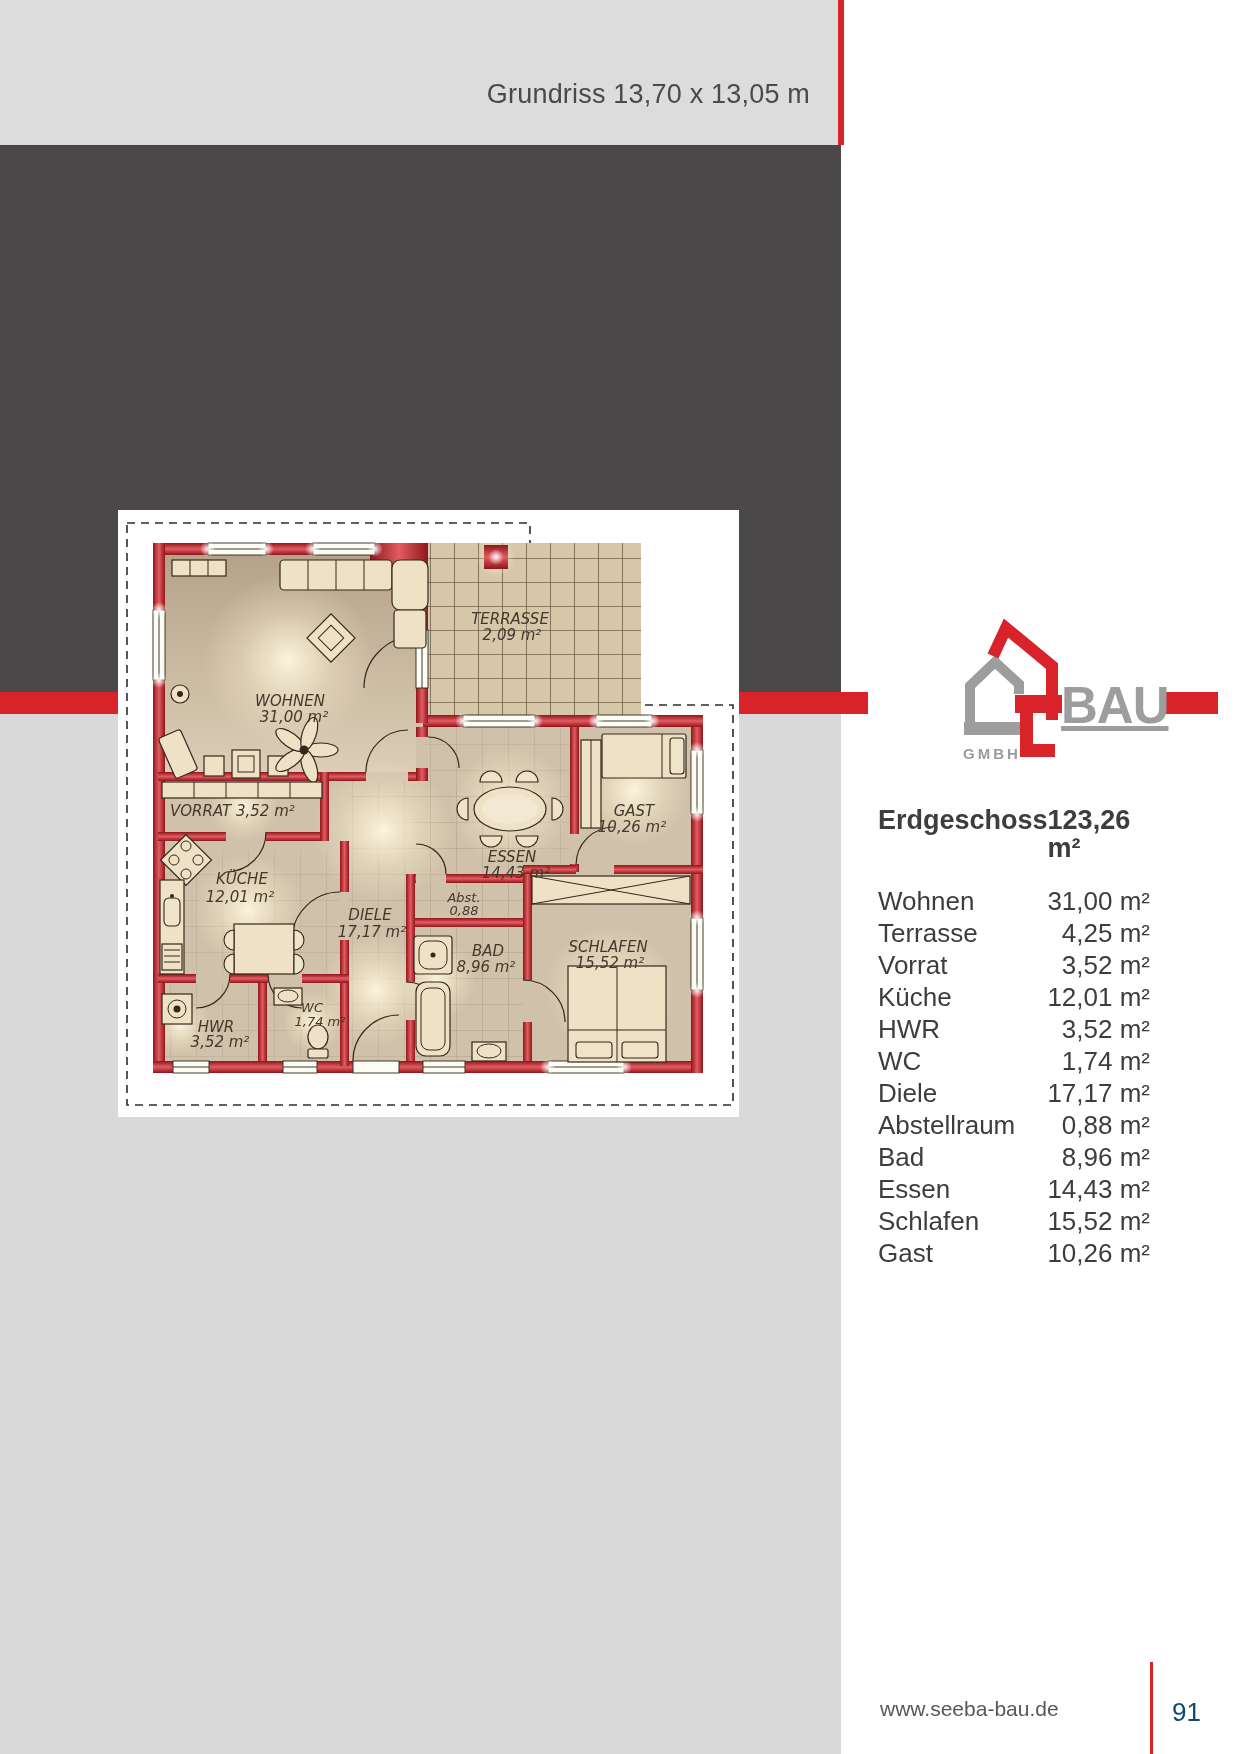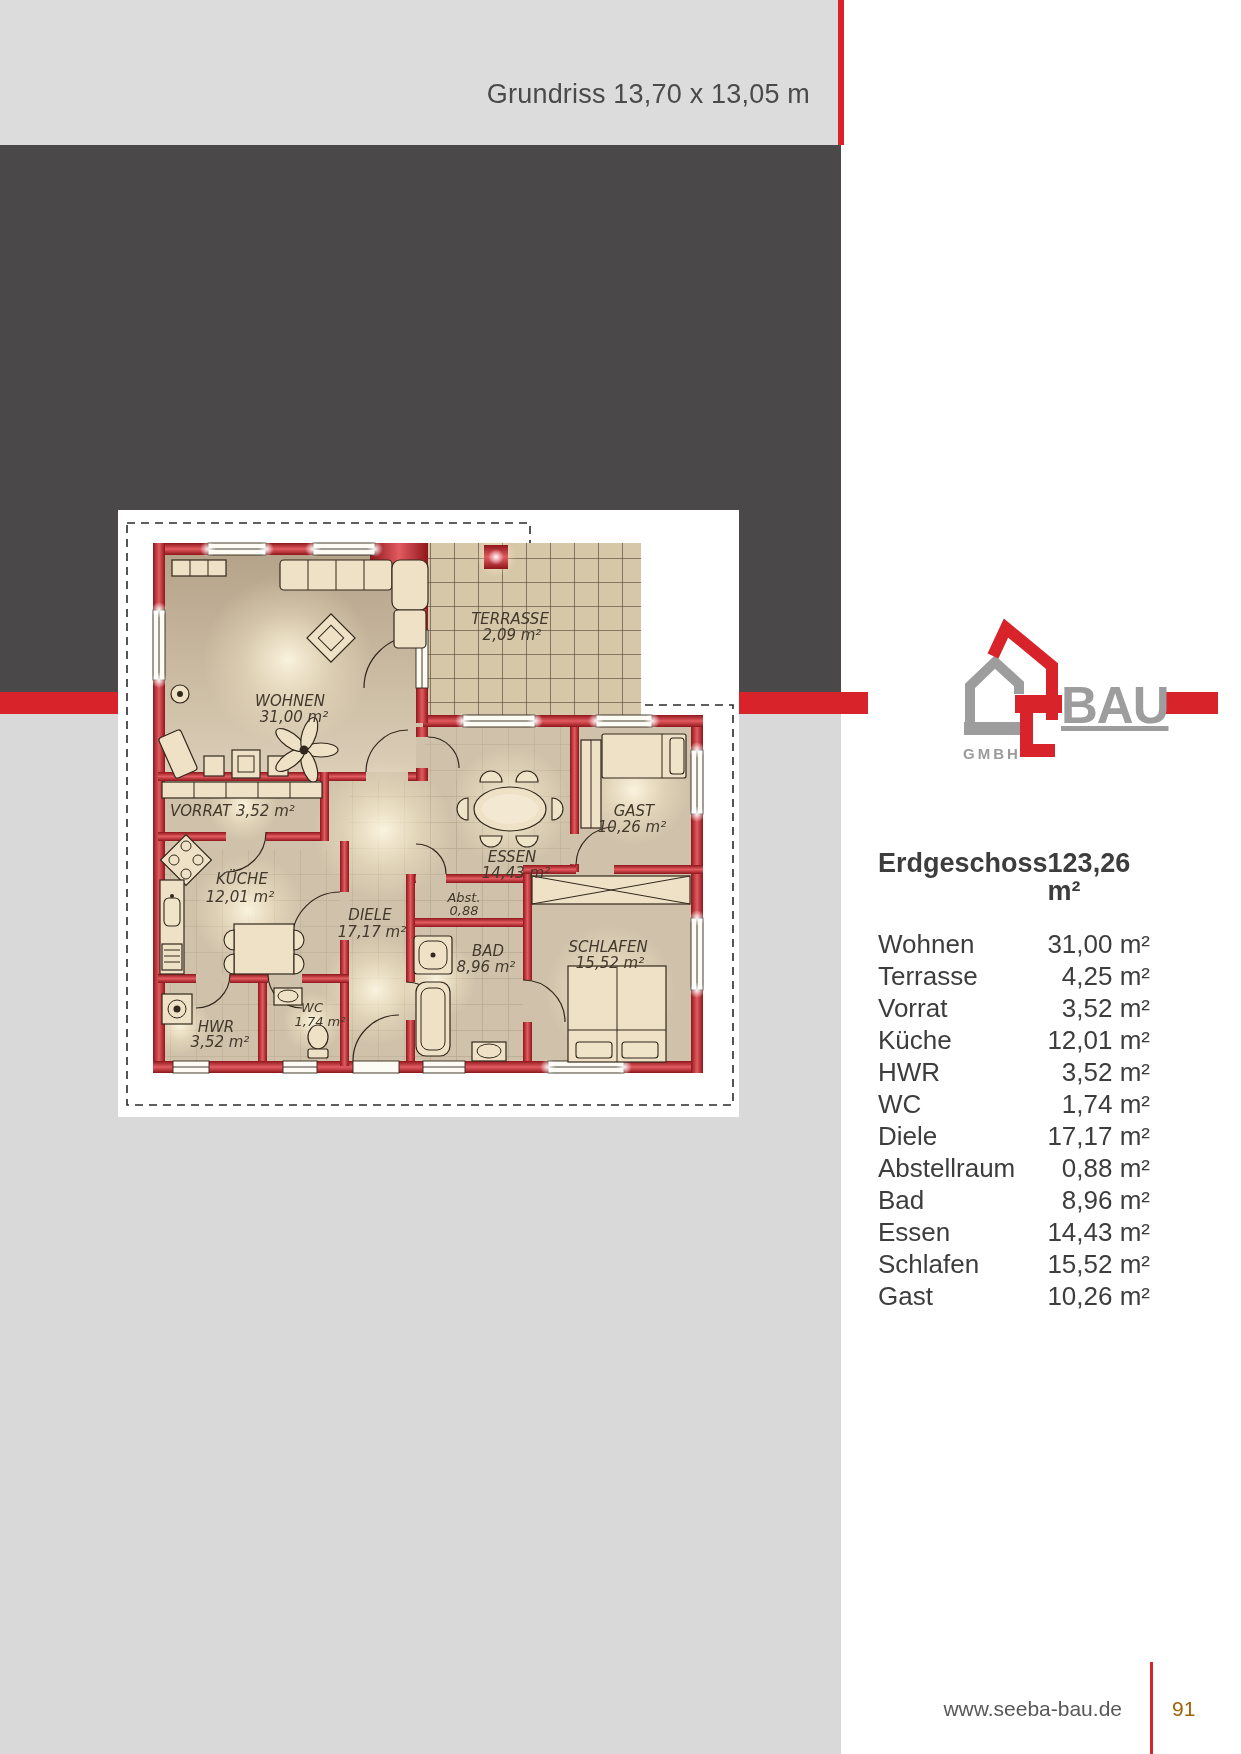--- a/index.html
+++ b/index.html
@@ -12,26 +12,26 @@
   #red-stripe-left{left:0;top:692px;width:868px;height:22px;background:#d9232b;}
   #red-stripe-right{left:1162px;top:692px;width:56px;height:22px;background:#d9232b;}
   #grundriss-label{left:380px;top:79px;width:430px;text-align:right;font-size:27px;color:#4a4a4a;letter-spacing:.2px;}
   #haus-title{left:879px;top:62px;font-size:41px;font-weight:bold;color:#454545;letter-spacing:.5px;}
   #plan-box{left:118px;top:510px;width:621px;height:607px;background:#ffffff;}
   #logo-word-seeba{left:876px;top:676px;font-size:51px;font-weight:bold;color:#d9232b;letter-spacing:-1px;}
   #logo-word-bau{left:1061px;top:676px;font-size:51px;font-weight:bold;color:#9d9d9d;letter-spacing:-1px;text-decoration:underline;}
   #logo-gmbh{left:963px;top:745px;font-size:15px;font-weight:bold;color:#9b9b9b;letter-spacing:3px;}
   #logo-icon{left:955px;top:598px;width:115px;height:175px;}
   #area-table{left:878px;top:806px;width:272px;color:#3d3d3d;}
-  .thead{display:flex;justify-content:space-between;font-weight:bold;font-size:27px;line-height:28px;margin-top:43px;}
+  .thead{display:flex;justify-content:space-between;font-weight:bold;font-size:27px;line-height:28px;}
   .rows{margin-top:23px;}
   .row{display:flex;justify-content:space-between;font-size:26px;height:32px;line-height:32px;}
-  #footer-url{left:880px;top:1697px;width:242px;text-align:right;font-size:21px;color:#585858;}
+  #footer-url{left:880px;top:1697px;width:242px;text-align:left;font-size:21px;color:#585858;}
   #footer-red-line{left:1150px;top:1662px;width:3px;height:92px;background:#d9232b;}
-  #footer-page{left:1172px;top:1697px;font-size:21px;color:#a16207;}
+  #footer-page{left:1172px;top:1697px;font-size:26px;color:#0c4a6e;}
   
   .pl{font-family:"DejaVu Sans",sans-serif;font-style:italic;font-size:15px;fill:#42382c;}
   .pls{font-family:"DejaVu Sans",sans-serif;font-style:italic;font-size:13px;fill:#42382c;}
   .fo{fill:#eee1c6;stroke:#32281c;stroke-width:1.2;}
   .fl{stroke:#32281c;stroke-width:1;fill:none;}
   .ch{fill:#efe3c8;stroke:#32281c;stroke-width:1.1;}
   .door{fill:none;stroke:#32281c;stroke-width:1.2;}
   .win rect{fill:#fcfbf4;stroke:#2f2619;stroke-width:.9;}
   .win line{stroke:#2f2619;stroke-width:.9;}
 </style>

